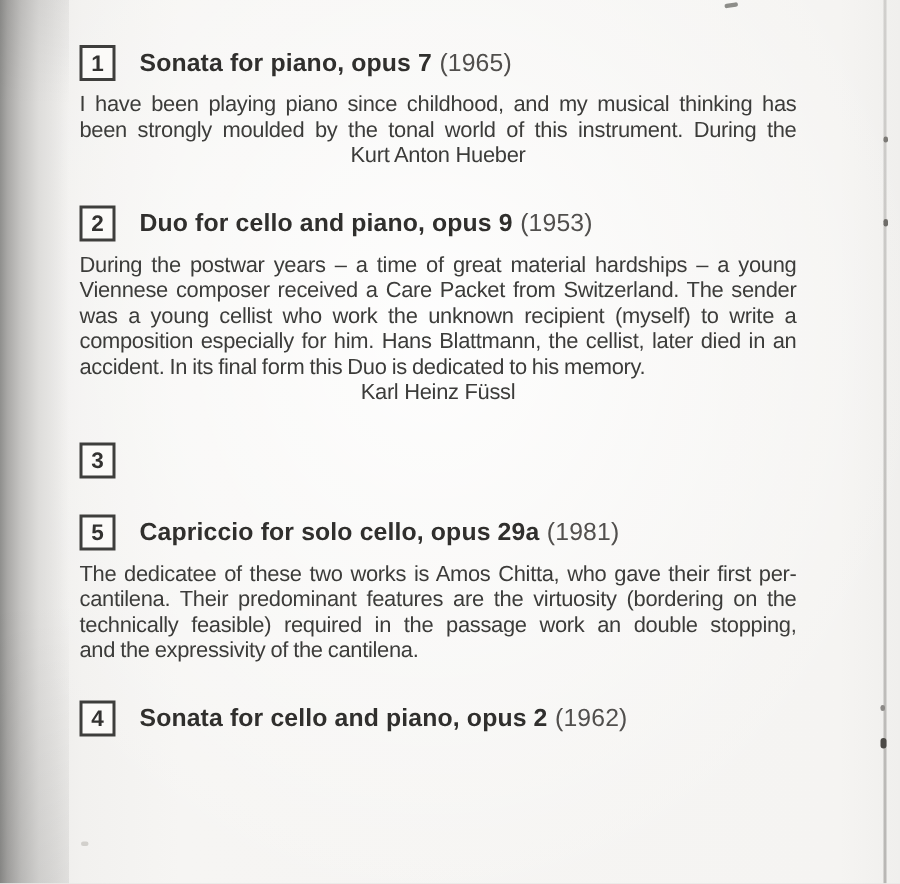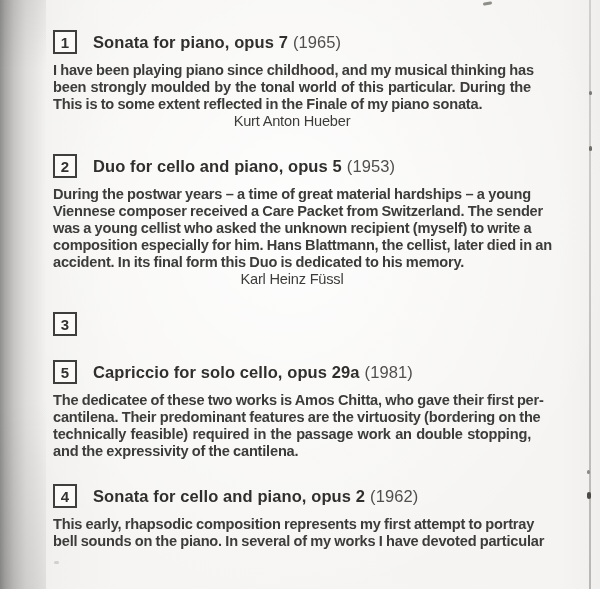--- a/index.html
+++ b/index.html
@@ -60,21 +60,20 @@
 
   .body { color: #3c3c3a; }
   .bline {
     font-size: 14.6px;
     line-height: 17px;
     letter-spacing: -0.2px;
     word-spacing: -0.5px;
     text-align: justify;
     text-align-last: justify;
     white-space: nowrap;
-    font-weight: bold;
   }
   .bline.last { text-align-last: left; }
   .author {
     font-size: 14.6px; line-height: 17px;
     letter-spacing: -0.2px;
     color: #3c3c3a;
     text-align: center;
   }
 </style>
 </head>
@@ -94,37 +93,36 @@
     <div class="sections">
   <section class="section">
     <div class="heading">
       <span class="numbox">
               <span class="num">1</span>
             </span>
       <h2 class="title"><span class="title-text">Sonata for piano, opus 7</span><span class="year">(1965)</span></h2>
     </div>
     <div class="body">
             <div class="bline">I have been playing piano since childhood, and my musical thinking has</div>
-            <div class="bline">been strongly moulded by the tonal world of this particular. During the</div>
-            <div class="bline last">This is to some extent reflected in the Finale of my piano sonata.</div>
+            <div class="bline">been strongly moulded by the tonal world of this instrument. During the</div>
           </div>
     <div class="author">Kurt Anton Hueber</div>
   </section>
 
   <section class="section">
     <div class="heading">
       <span class="numbox">
               <span class="num">2</span>
             </span>
-      <h2 class="title"><span class="title-text">Duo for cello and piano, opus 5</span><span class="year">(1953)</span></h2>
+      <h2 class="title"><span class="title-text">Duo for cello and piano, opus 9</span><span class="year">(1953)</span></h2>
     </div>
     <div class="body">
             <div class="bline">During the postwar years – a time of great material hardships – a young</div>
             <div class="bline">Viennese composer received a Care Packet from Switzerland. The sender</div>
-            <div class="bline">was a young cellist who asked the unknown recipient (myself) to write a</div>
+            <div class="bline">was a young cellist who work the unknown recipient (myself) to write a</div>
             <div class="bline">composition especially for him. Hans Blattmann, the cellist, later died in an</div>
             <div class="bline last">accident. In its final form this Duo is dedicated to his memory.</div>
           </div>
     <div class="author">Karl Heinz Füssl</div>
   </section>
 
   <section class="section">
     <div class="heading">
       <span class="numbox">
               <span class="num">3</span>
@@ -149,21 +147,17 @@
 
   </section>
 
   <section class="section">
     <div class="heading">
       <span class="numbox">
               <span class="num">4</span>
             </span>
       <h2 class="title"><span class="title-text">Sonata for cello and piano, opus 2</span><span class="year">(1962)</span></h2>
     </div>
-    <div class="body">
-            <div class="bline">This early, rhapsodic composition represents my first attempt to portray</div>
-            <div class="bline">bell sounds on the piano. In several of my works I have devoted particular</div>
-          </div>
 
   </section>
 </div>
   </div>
 </div>
 
 </body></html>

